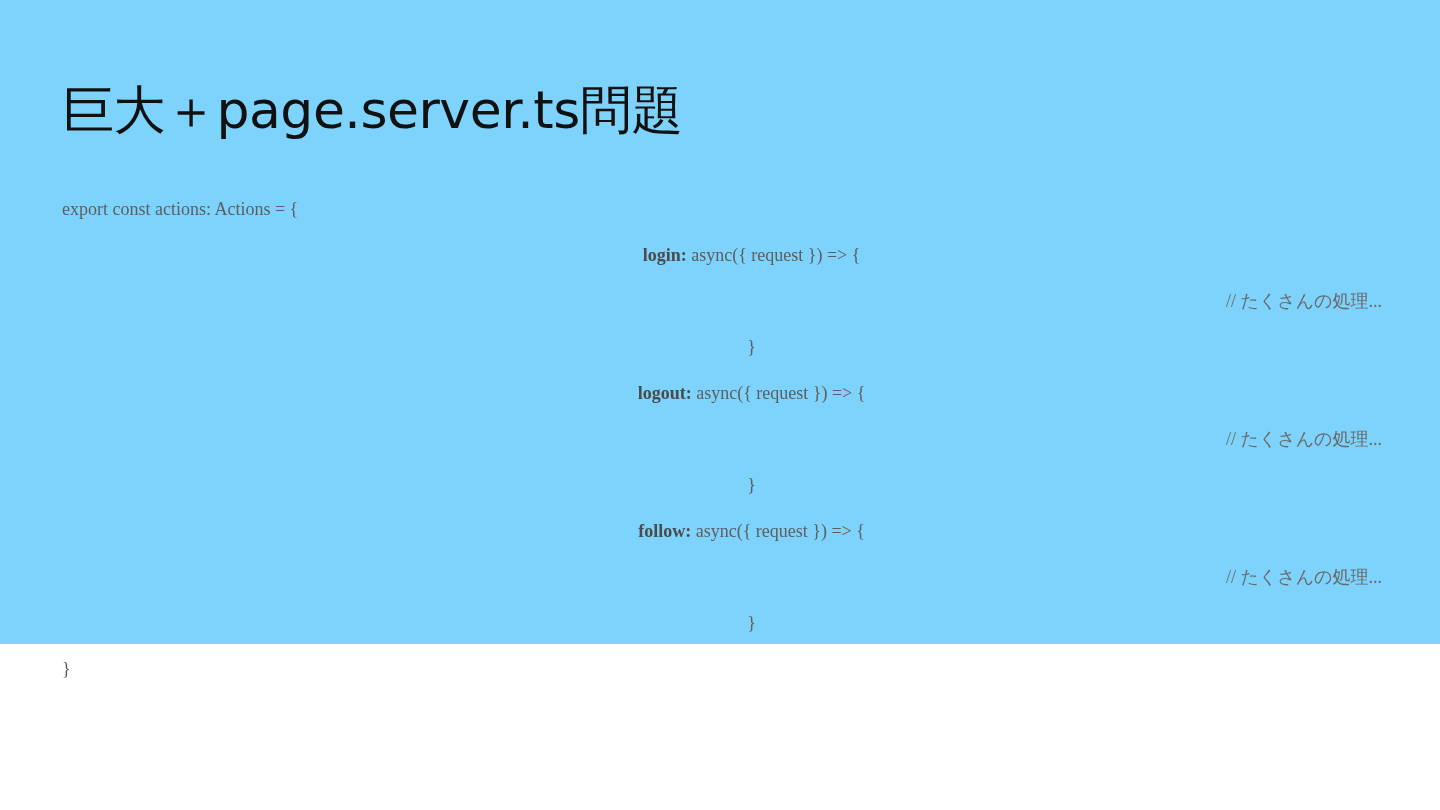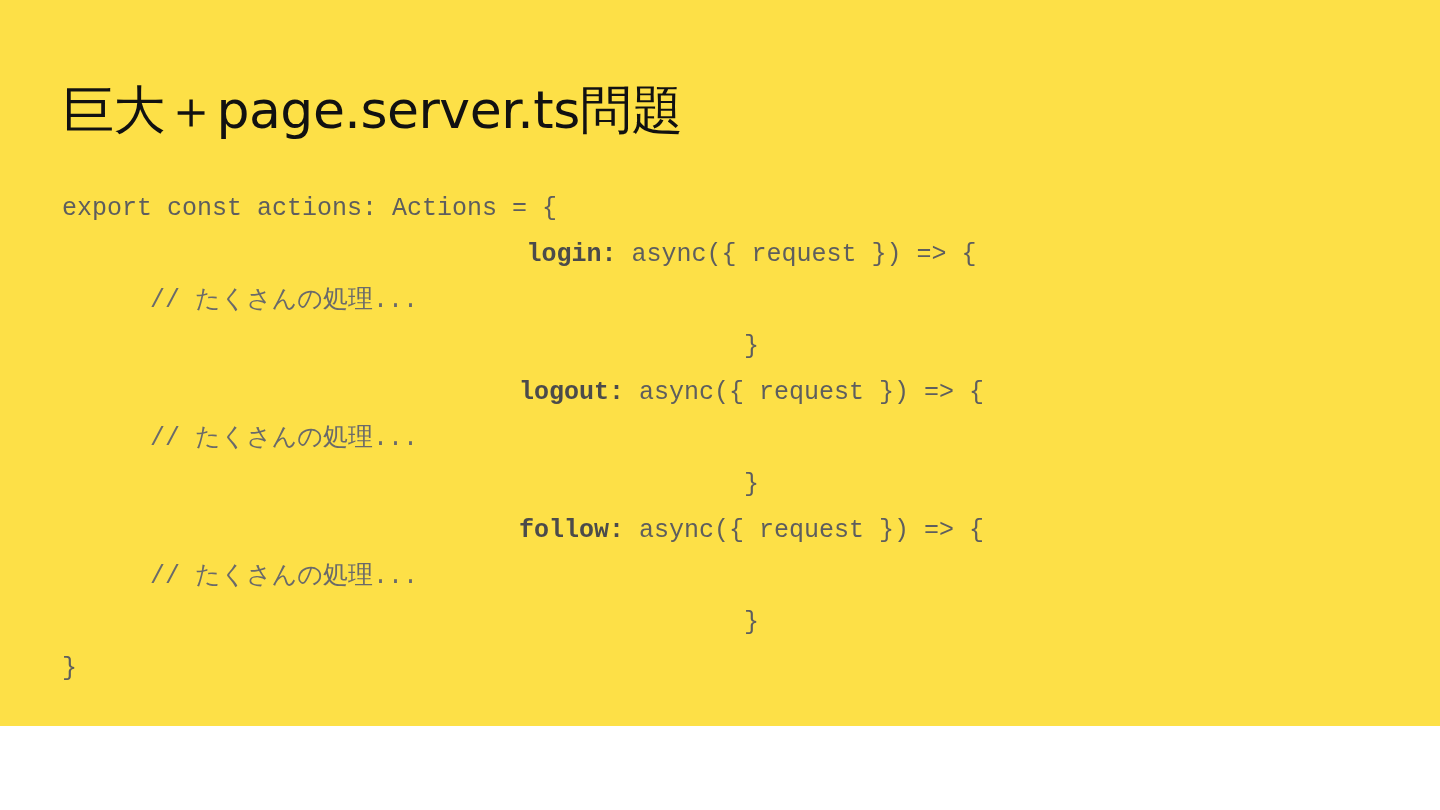--- a/index.html
+++ b/index.html
@@ -11,22 +11,22 @@
     width: 1440px;
     height: 810px;
     background: #ffffff;
     font-family: "Liberation Sans", "DejaVu Sans", sans-serif;
     overflow: hidden;
   }
 
   .slide {
     position: relative;
     width: 1440px;
-    height: 726px;
-    background: #fde047;
+    height: 644px;
+    background: #7dd3fc;
     box-sizing: border-box;
     padding-left: 24px;
   }
 
   .slide-title {
     position: absolute;
     left: 62px;
     top: 80px;
     margin: 0;
     font-family: "DejaVu Sans", "Liberation Sans", sans-serif;
@@ -37,37 +37,37 @@
     color: #111111;
     white-space: pre;
   }
 
   .code-block {
     position: absolute;
     left: 62px;
     top: 186px;
     width: 1320px;
     margin: 0;
-    font-family: Liberation Mono, monospace;
-    font-size: 25px;
+    font-family: Liberation Serif, serif;
+    font-size: 18px;
     line-height: 46px;
     color: #5e5e5e;
     white-space: pre;
     tab-size: 4;
   }
 
   .code-line {
     display: block;
     height: 46px;
     white-space: pre;
     color: #5e5e5e;
   }
 
   .code-line.indent-1 { padding-left: 59px; text-align: center; }
-  .code-line.indent-2 { padding-left: 88px; }
+  .code-line.indent-2 { padding-left: 88px; text-align: right; }
 
   .code-line .kw {
     font-weight: 700;
     color: #4b4b4b;
   }
 
   .code-line.comment {
     color: #6a6a6a;
   }
 </style>

